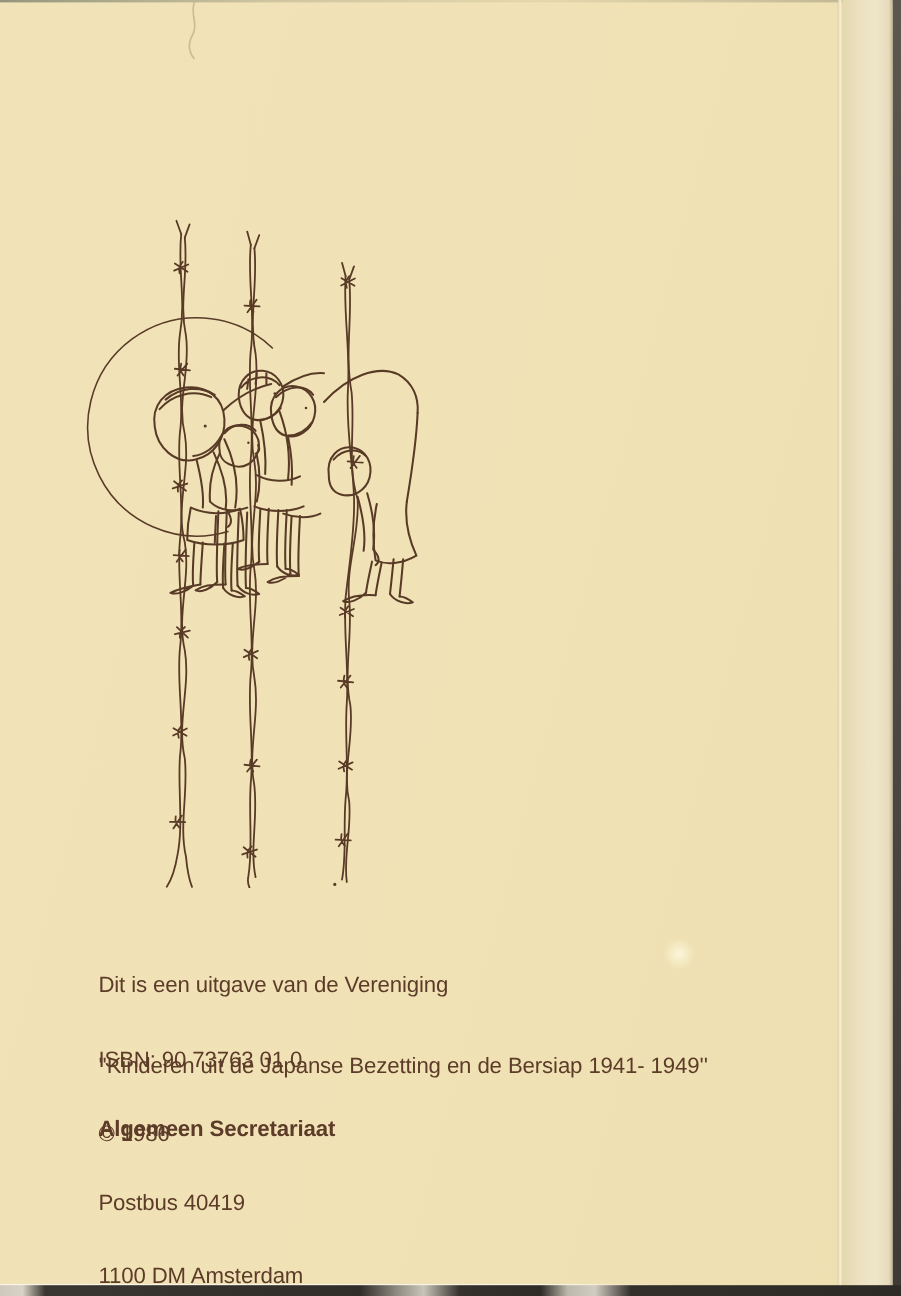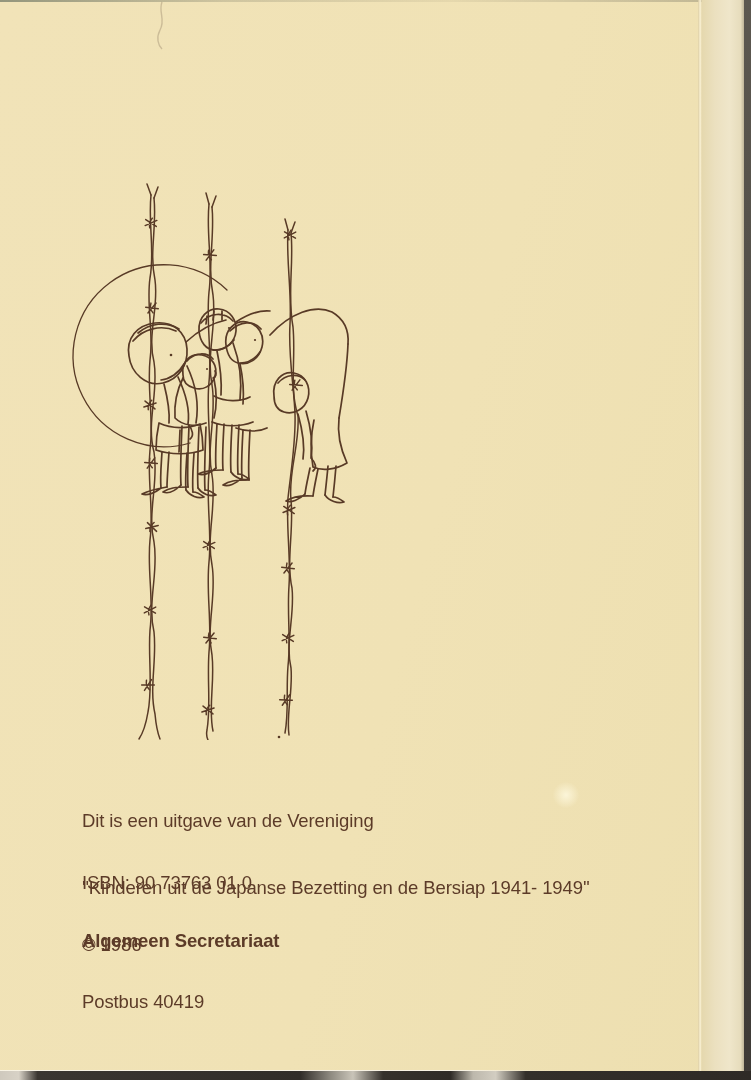--- a/index.html
+++ b/index.html
@@ -151,20 +151,21 @@
   </div>
 
   <div class="txt isbn-block">
     <div>ISBN: 90 73763 01 0</div>
     <div>© 1986</div>
   </div>
 
   <div class="txt addr-block">
     <div class="addr-title">Algemeen Secretariaat</div>
     <div>Postbus 40419</div>
+    <div>1100 DM Amsterdam</div>
     
     
   </div>
 
   <div class="smudge"></div>
   <div class="top-edge"></div>
   <div class="crease"></div>
   <div class="right-panel"></div>
   <div class="right-dark-edge"></div>
   <div class="bottom-highlight"></div>

